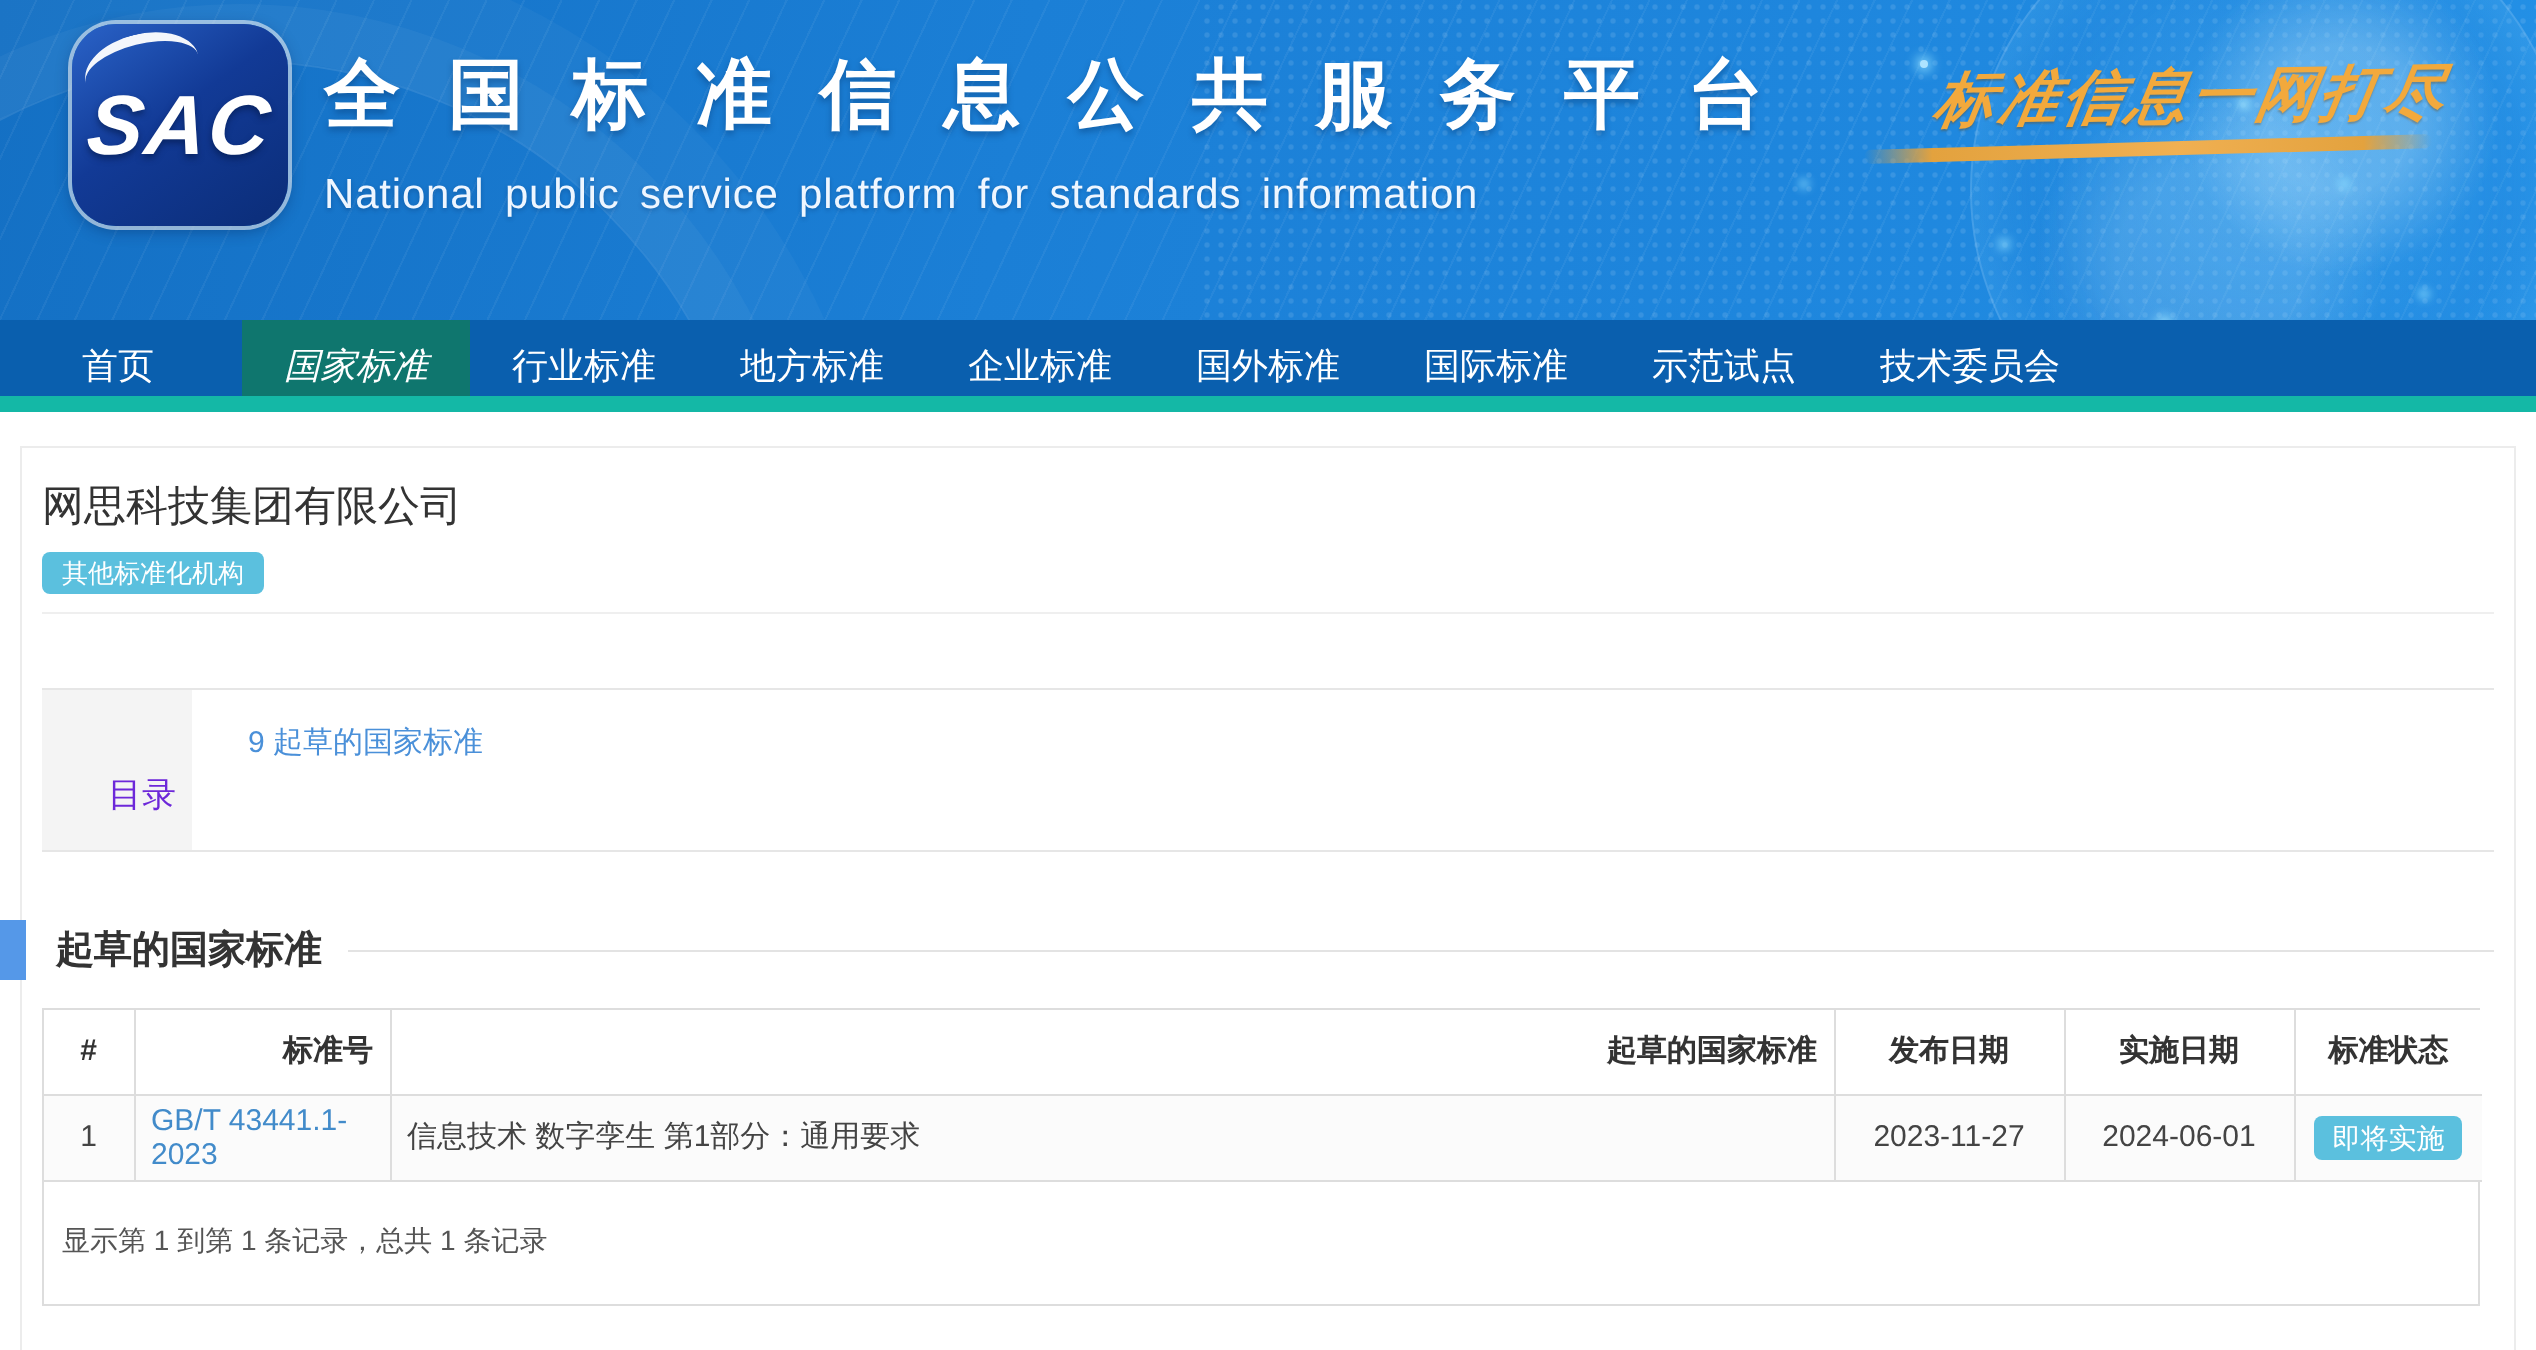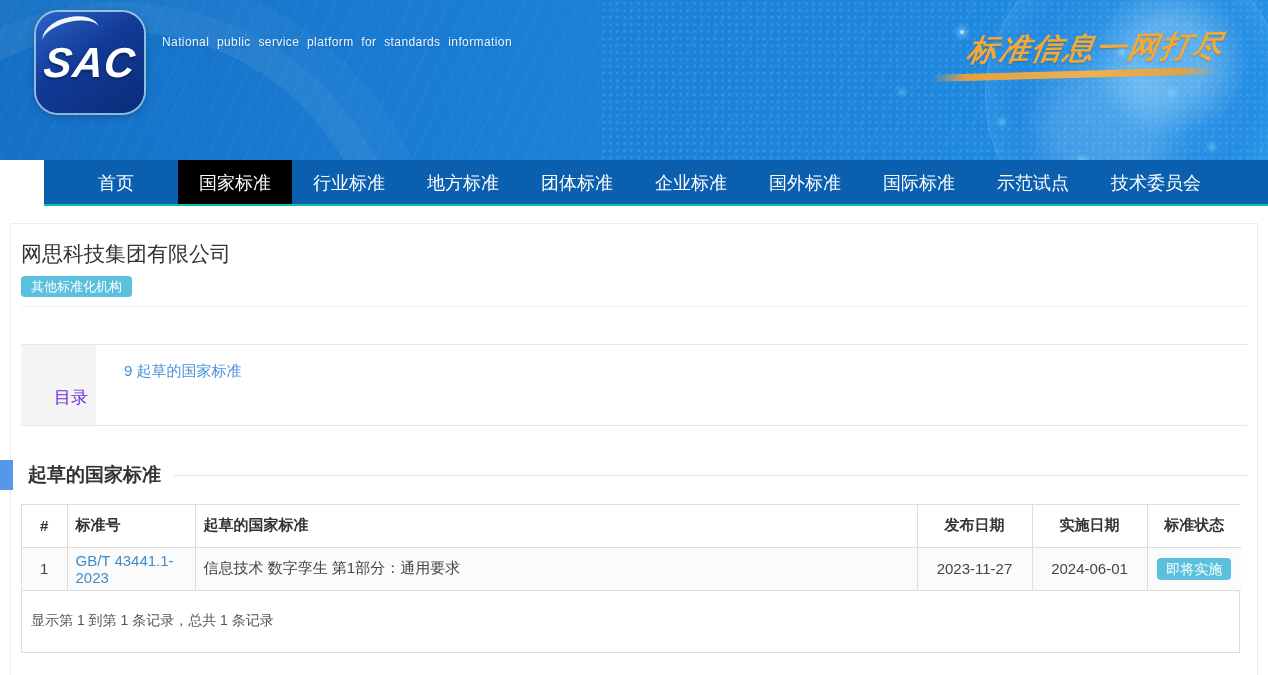--- a/index.html
+++ b/index.html
@@ -34,37 +34,37 @@
     background:linear-gradient(145deg,#2a63c8 0%,#123a96 45%,#0b2d78 100%);
     box-shadow:0 0 0 2px rgba(255,255,255,0.55), 0 2px 8px rgba(0,30,80,0.45);
     display:flex; align-items:center; justify-content:center; overflow:hidden; }
   .logo::before { content:""; position:absolute; left:6px; top:5px; width:58px; height:30px;
     border-top:5px solid rgba(255,255,255,0.95); border-radius:50%; transform:rotate(-14deg); }
   .logo-text { color:#fff; font-size:42px; font-weight:bold; font-style:italic;
     transform:skewX(-6deg); letter-spacing:1px; text-shadow:0 2px 3px rgba(0,20,60,.5); }
   .title-block { position:absolute; left:162px; top:22px; }
   .site-title { color:#fff; font-size:38px; font-weight:bold; letter-spacing:24px; white-space:nowrap;
     text-shadow:0 2px 3px rgba(0,40,90,0.35); }
-  .site-subtitle { margin-top:13px; color:#eef6ff; font-size:12px; letter-spacing:0.4px; word-spacing:4px;
+  .site-subtitle { margin-top:13px; color:#eef6ff; font-size:21px; letter-spacing:0.4px; word-spacing:4px;
     text-shadow:0 1px 2px rgba(0,40,90,0.3); }
   .slogan-text { position:absolute; top:28px; right:44px; color:#f2a93c; font-size:30px; font-weight:bold;
     font-style:italic; font-family:"Liberation Serif","DejaVu Serif",serif; letter-spacing:2px;
     transform:skewX(-10deg) rotate(-1deg); white-space:nowrap;
     text-shadow:0 1px 1px rgba(120,70,0,0.35); }
   .slogan-brush { position:absolute; top:71px; right:52px; width:284px; height:7px; border-radius:4px;
     background:linear-gradient(90deg, rgba(232,163,60,0) 0%, #e3a23e 12%, #f0b052 55%, #e3a23e 88%, rgba(232,163,60,0) 100%);
     transform:rotate(-1.6deg); }
 
   
-  .navbar { display:flex; height:46px; background:#0a5fae; padding-left:32px;
-    border-bottom:2px solid #14b8a6;margin-left:44px; }
+  .navbar { display:flex; height:46px; background:#0a5fae; padding-left:19px;
+    border-bottom:8px solid #14b8a6; }
   .nav-item { display:block; color:#fff; font-size:18px; line-height:46px; padding:0 21px;
     text-decoration:none; white-space:nowrap; cursor:pointer; }
   .nav-item.first { padding:0 22px; }
-  .nav-item.active { background:#000000; margin-left:22px; }
+  .nav-item.active { background:#0f766e; margin-left:22px;font-style:italic; }
 
   
   .container { margin:17px 10px 0 10px; border:1px solid #ececec; background:#fff;
     padding:17px 10px 40px 10px; min-height:500px; }
 
   .org-name { font-size:21px; color:#333; line-height:26px; }
   .org-badge { display:inline-block; margin-top:9px; padding:3px 10px; background:#5bc0de; color:#fff;
     font-size:13px; border-radius:4px; line-height:15px; }
   .org-divider { margin-top:9px; border-top:1px solid #efefef; }
 
@@ -82,21 +82,21 @@
   .section-title { margin-left:7px; font-size:19px; font-weight:bold; color:#333; white-space:nowrap; }
   .section-line { flex:1; height:0; border-top:1px solid #e3e3e3; margin-left:13px; }
 
   
   .table-wrap { margin-top:14px; width:1219px; border:1px solid #ddd; }
   table { width:100%; border-collapse:collapse; table-layout:fixed; }
   col.c-idx{width:45px;} col.c-no{width:128px;} col.c-name{width:722px;}
   col.c-pub{width:115px;} col.c-impl{width:115px;} col.c-status{width:94px;}
   th, td { border-right:1px solid #ddd; font-size:15px; height:42px; padding:0 8px; }
   th:last-child, td:last-child { border-right:none; }
-  thead th { color:#333; font-weight:bold; text-align:left; border-bottom:1px solid #ddd; background:#fff; }
+  thead th { color:#333; font-weight:bold; text-align:right; border-bottom:1px solid #ddd; background:#fff; }
   th.center, td.center { text-align:center; }
   tbody td { color:#444; background:#fbfbfb; border-bottom:1px solid #ddd; height:43px; }
   .std-link { color:#428bca; text-decoration:none; cursor:pointer;text-align:right; }
   .status-badge { display:inline-block; background:#5bc0de; color:#fff; font-size:14px;
     padding:3px 9px; border-radius:4px; line-height:16px;text-align:center; }
   .table-summary { padding:21px 9px 22px 9px; font-size:14px; color:#555; }
 </style>
 </head>
 <body>
 
@@ -107,33 +107,33 @@
     <div class="hdr-arcs"></div>
     <div class="hdr-dots"></div>
     <div class="globe"></div>
     <div class="glow-dots"></div>
 
     <div class="logo">
       <span class="logo-text">SAC</span>
     </div>
 
     <div class="title-block">
+      <div class="site-title">全国标准信息公共服务平台</div>
       <div class="site-subtitle">National public service platform for standards information</div>
     </div>
 
     <div class="slogan-text">标准信息一网打尽</div>
     <div class="slogan-brush"></div>
   </div>
 
   <div class="navbar">
     <a class="nav-item first">首页</a>
     <a class="nav-item active">国家标准</a>
     <a class="nav-item">行业标准</a>
     <a class="nav-item">地方标准</a>
-    <a class="nav-item">团体标准</a>
     <a class="nav-item">企业标准</a>
     <a class="nav-item">国外标准</a>
     <a class="nav-item">国际标准</a>
     <a class="nav-item">示范试点</a>
     <a class="nav-item">技术委员会</a>
   </div>
 
   <div class="container">
 
     <div class="org-name">网思科技集团有限公司</div>

